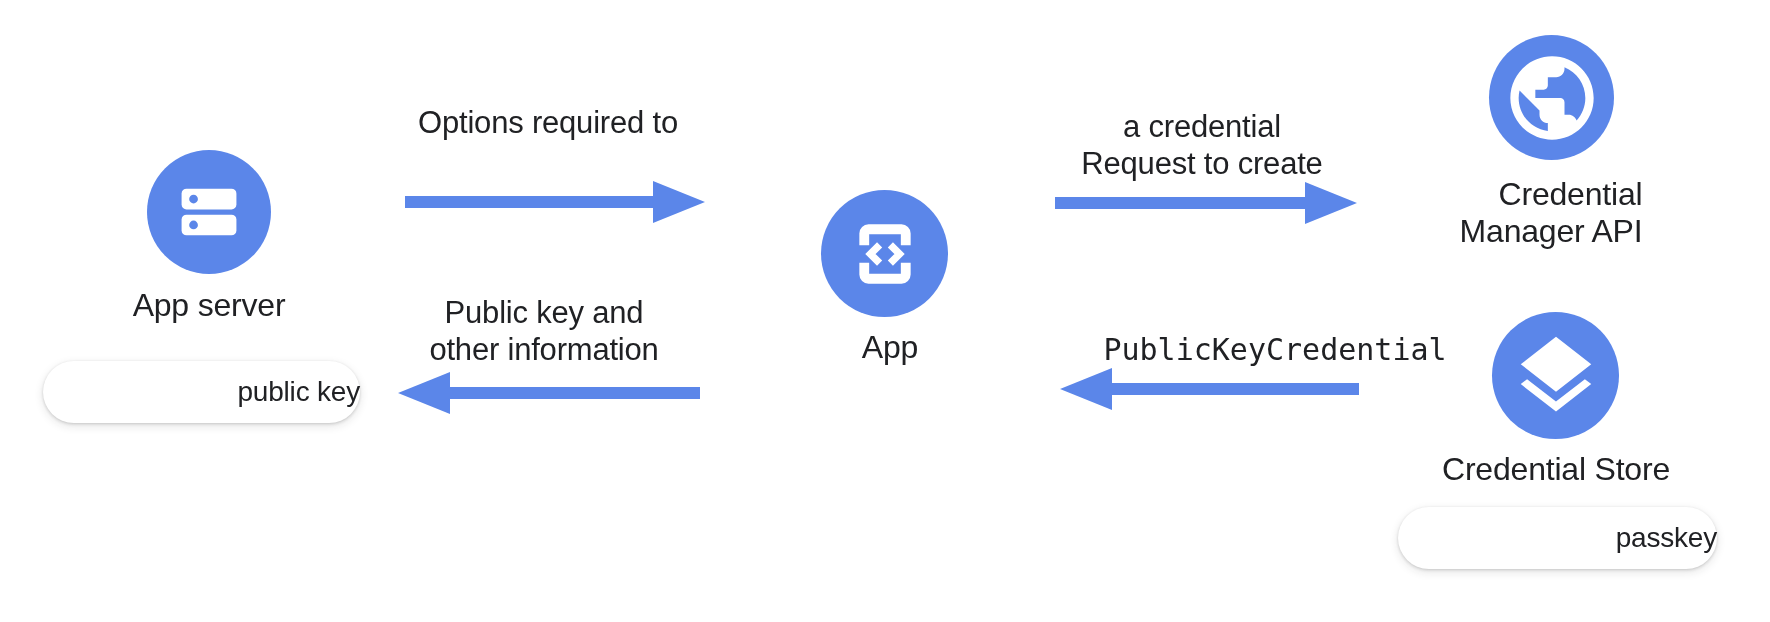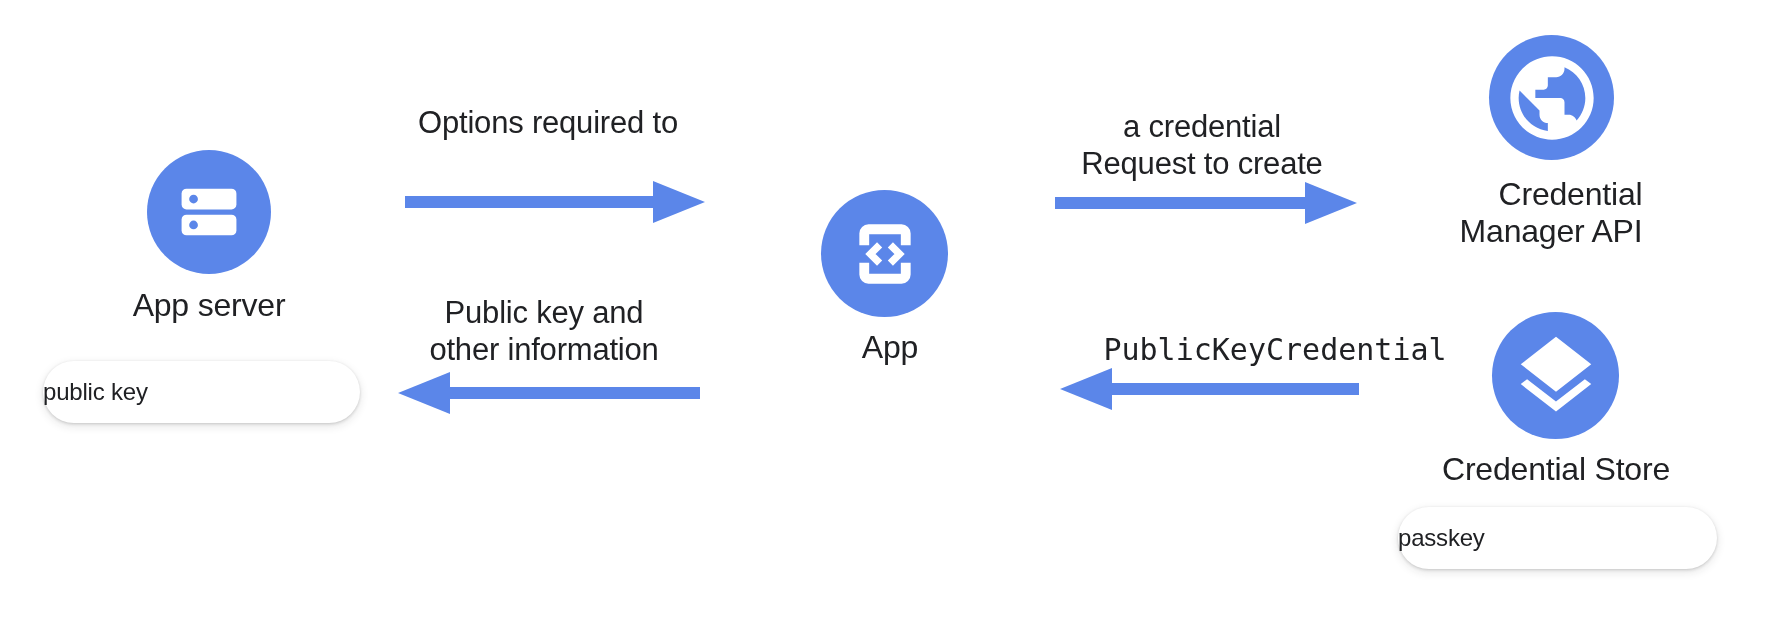--- a/index.html
+++ b/index.html
@@ -25,22 +25,22 @@
   .node-label{
     position:absolute;transform:translateX(-50%);
     font-size:32px;font-weight:500;letter-spacing:-0.2px;
     text-align:right;line-height:37px;white-space:nowrap;
   }
   
   .pill{
     position:absolute;background:var(--pill-bg);
     border-radius:31px;
     box-shadow:0 1px 3px rgba(32,33,36,.18),0 3px 10px rgba(32,33,36,.12);
-    display:flex;align-items:center;justify-content:flex-start;
-    font-size:24px;font-weight:500;letter-spacing:-0.2px;
+    display:flex;align-items:center;justify-content:flex-end;
+    font-size:28px;font-weight:500;letter-spacing:-0.2px;
   }
   
   .arrow{position:absolute;height:42px;}
   .arrow .shaft{position:absolute;top:15px;height:12px;background:var(--accent);}
   .arrow .head{position:absolute;top:0;width:0;height:0;border-top:21px solid transparent;border-bottom:21px solid transparent;}
   .arrow.right .head{border-left:52px solid var(--accent);}
   .arrow.left  .head{border-right:52px solid var(--accent);left:0;}
   
   .flow-label{
     position:absolute;transform:translateX(-50%);

